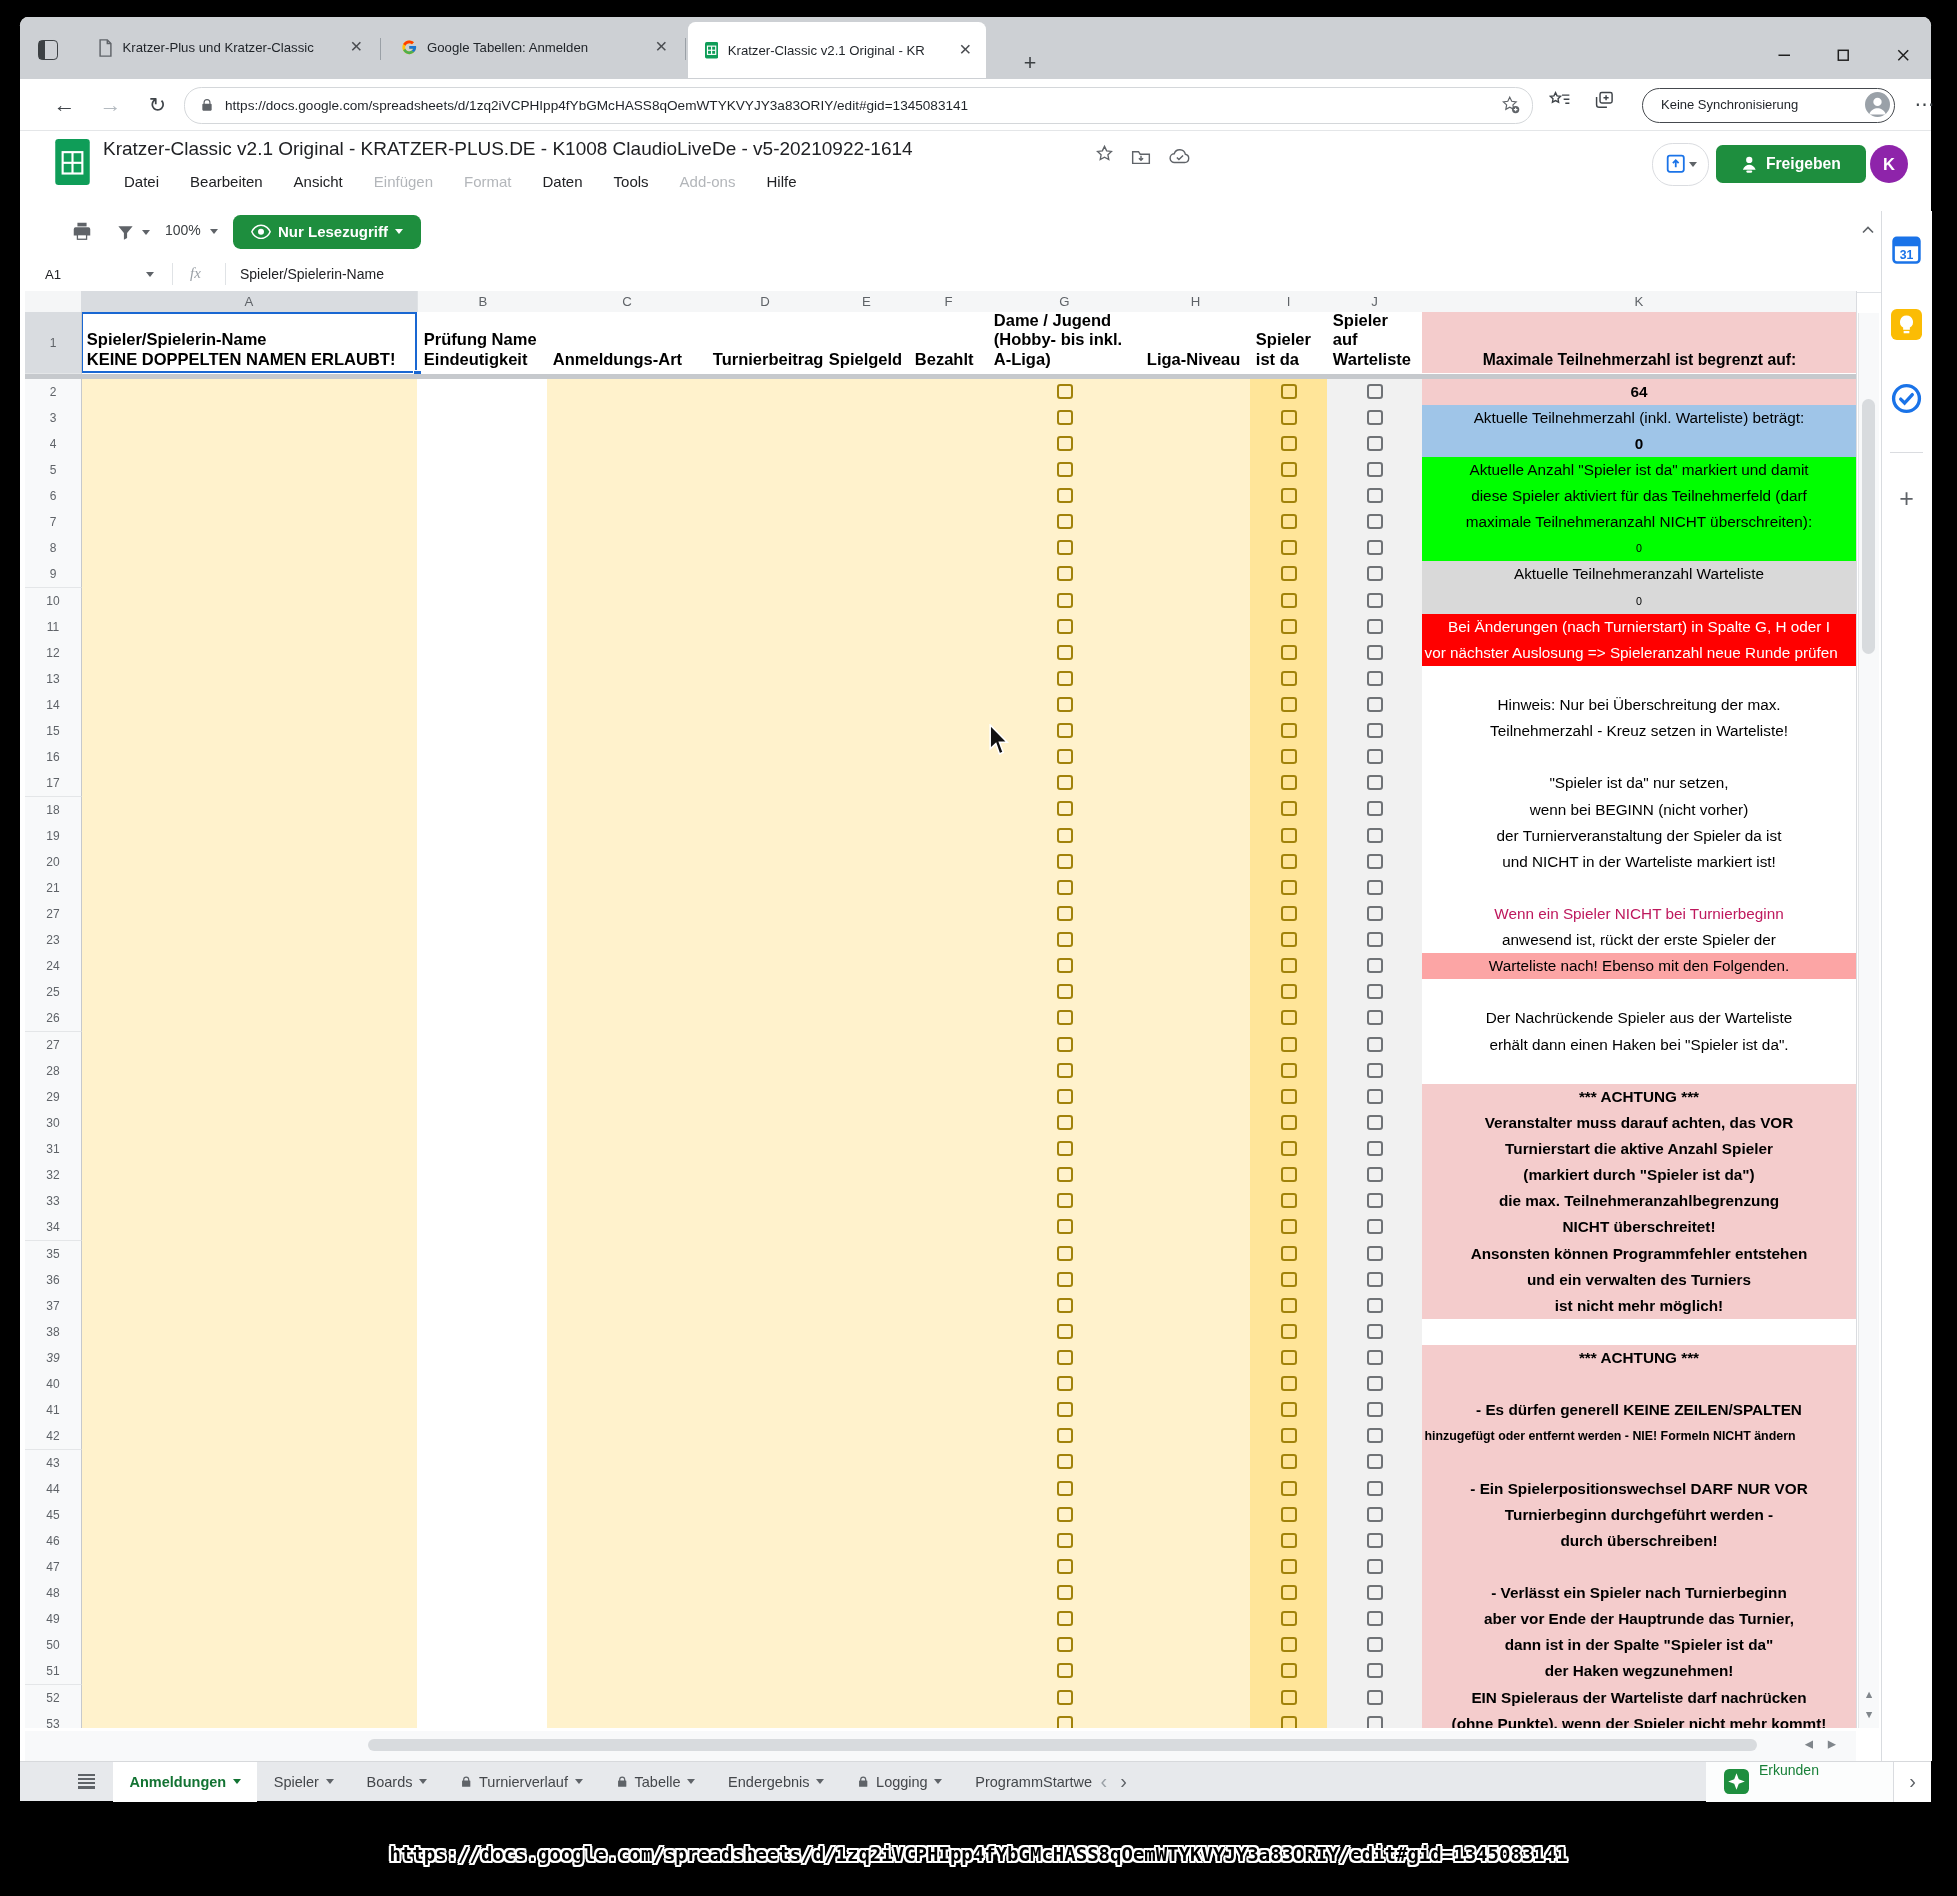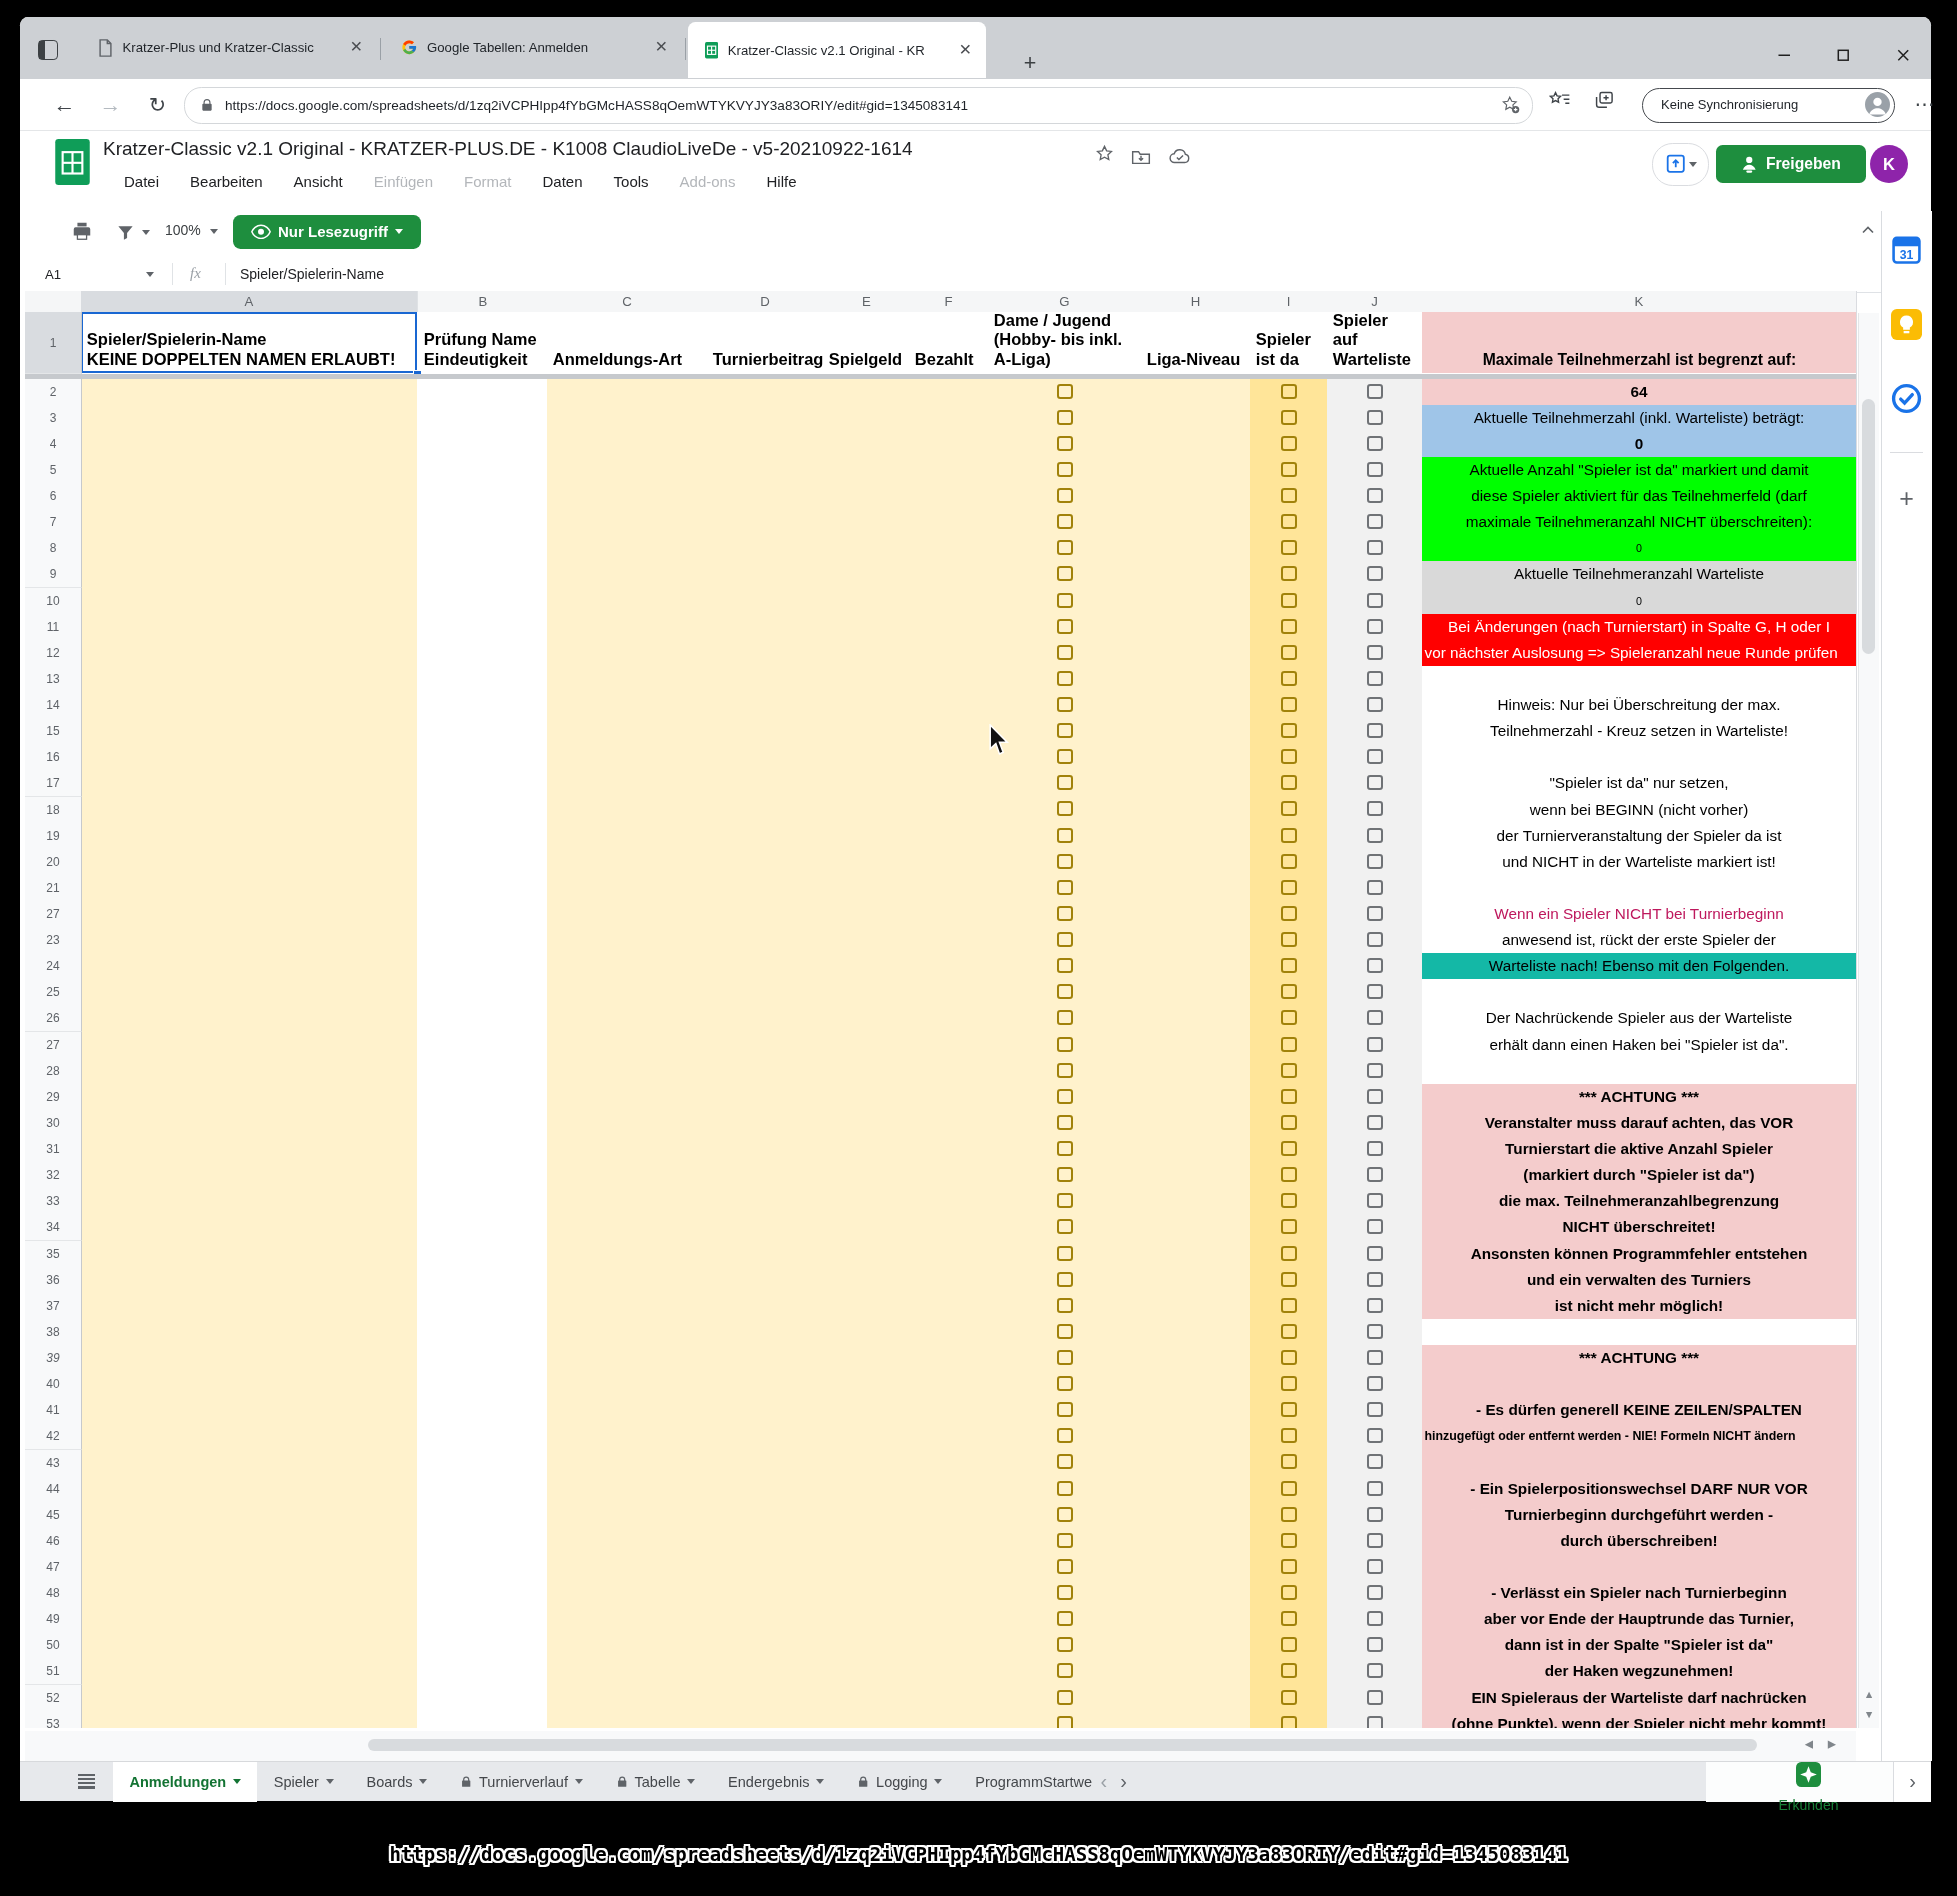--- a/index.html
+++ b/index.html
@@ -80,21 +80,21 @@
   #collapseic{position:absolute;left:1837px;top:203px;width:21.5px;height:21.5px;}
   
   #sheetbar{position:absolute;left:0;top:1744px;width:1911px;height:40px;background:#e7e9ec;border-top:0.8px solid #d7d9dc;box-sizing:border-box;}
   #allsheets{position:absolute;left:58px;top:12.4px;width:16.5px;height:15px;}
   #allsheets div{height:2.1px;background:#5f6368;margin-bottom:2.1px;}
   #sheettabs{position:absolute;left:93px;top:0;height:40px;display:flex;align-items:stretch;}
   .stab{display:flex;align-items:center;gap:6.6px;padding:0 16.5px;font-size:14.5px;color:#44474b;font-weight:500;white-space:nowrap;}
   .stab.active{background:#fff;color:#137333;font-weight:bold;}
   .stab.trunc{max-width:145px;overflow:hidden;padding-right:0;}
   .stabnav{display:flex;align-items:center;font-size:20px;color:#5f6368;padding:0 8.3px;}
-  #explorezone{position:absolute;left:1686px;top:0;width:187px;height:40px;background:#fcfdfd;display:flex;align-items:center;gap:10px;padding-left:18px;box-sizing:border-box;flex-direction:column;}
+  #explorezone{position:absolute;left:1686px;top:0;width:187px;height:40px;background:#fcfdfd;display:flex;gap:10px;padding-left:18px;box-sizing:border-box;}
   #explorelabel{font-size:14px;color:#188038;}
   #finalchev{position:absolute;left:1873px;top:0;width:38px;height:40px;background:#fff;border-left:0.8px solid #dadce0;box-sizing:border-box;text-align:center;line-height:38px;font-size:20px;color:#5f6368;}
   
   #overlayurl{position:absolute;left:0;top:1843px;width:1957px;text-align:center;
     font-family:"DejaVu Sans Mono",monospace;font-weight:bold;font-size:19px;color:#000;
     text-shadow:-1.7px -1.7px 0 #fff,1.7px -1.7px 0 #fff,-1.7px 1.7px 0 #fff,1.7px 1.7px 0 #fff,-2.1px 0 0 #fff,2.1px 0 0 #fff,0 -2.1px 0 #fff,0 2.1px 0 #fff;}
   #cursor{position:absolute;left:989px;top:724px;z-index:50;}
   .icon{display:inline-flex;align-items:center;justify-content:center;}
 </style>
 </head>
@@ -567,21 +567,21 @@
         <div class="krow" style="top: 401px; height: 27px; line-height: 26px; background: rgb(255, 255, 255); color: rgb(0, 0, 0);">Hinweis: Nur bei Überschreitung der max.</div>
         <div class="krow" style="top: 427px; height: 27px; line-height: 26px; background: rgb(255, 255, 255); color: rgb(0, 0, 0);">Teilnehmerzahl - Kreuz setzen in Warteliste!</div>
         <div class="krow" style="top: 453px; height: 27px; line-height: 26px; background: rgb(255, 255, 255); color: rgb(0, 0, 0);"></div>
         <div class="krow" style="top: 479px; height: 27px; line-height: 26px; background: rgb(255, 255, 255); color: rgb(0, 0, 0);">"Spieler ist da" nur setzen,</div>
         <div class="krow" style="top: 506px; height: 27px; line-height: 26px; background: rgb(255, 255, 255); color: rgb(0, 0, 0);">wenn bei BEGINN (nicht vorher)</div>
         <div class="krow" style="top: 532px; height: 27px; line-height: 26px; background: rgb(255, 255, 255); color: rgb(0, 0, 0);">der Turnierveranstaltung der Spieler da ist</div>
         <div class="krow" style="top: 558px; height: 27px; line-height: 26px; background: rgb(255, 255, 255); color: rgb(0, 0, 0);">und NICHT in der Warteliste markiert ist!</div>
         <div class="krow" style="top: 584px; height: 27px; line-height: 26px; background: rgb(255, 255, 255); color: rgb(0, 0, 0);"></div>
         <div class="krow" style="top: 610px; height: 27px; line-height: 26px; background: rgb(255, 255, 255); color: #be185d;">Wenn ein Spieler NICHT bei Turnierbeginn</div>
         <div class="krow" style="top: 636px; height: 27px; line-height: 26px; background: rgb(255, 255, 255); color: rgb(0, 0, 0);">anwesend ist, rückt der erste Spieler der</div>
-        <div class="krow" style="top: 662px; height: 27px; line-height: 26px; background: #14b8a6; color: rgb(0, 0, 0);">Warteliste nach! Ebenso mit den Folgenden.</div>
+        <div class="krow" style="top: 662px; height: 27px; line-height: 26px; background: #fca5a5; color: rgb(0, 0, 0);">Warteliste nach! Ebenso mit den Folgenden.</div>
         <div class="krow" style="top: 688px; height: 27px; line-height: 26px; background: rgb(255, 255, 255); color: rgb(0, 0, 0);"></div>
         <div class="krow" style="top: 714px; height: 27px; line-height: 26px; background: rgb(255, 255, 255); color: rgb(0, 0, 0);">Der Nachrückende Spieler aus der Warteliste</div>
         <div class="krow" style="top: 741px; height: 27px; line-height: 26px; background: rgb(255, 255, 255); color: rgb(0, 0, 0);">erhält dann einen Haken bei "Spieler ist da".</div>
         <div class="krow" style="top: 767px; height: 27px; line-height: 26px; background: rgb(255, 255, 255); color: rgb(0, 0, 0);"></div>
         <div class="krow bold" style="top: 793px; height: 27px; line-height: 26px; background: rgb(244, 204, 204); color: rgb(0, 0, 0);">*** ACHTUNG ***</div>
         <div class="krow bold" style="top: 819px; height: 27px; line-height: 26px; background: rgb(244, 204, 204); color: rgb(0, 0, 0);">Veranstalter muss darauf achten, das VOR</div>
         <div class="krow bold" style="top: 845px; height: 27px; line-height: 26px; background: rgb(244, 204, 204); color: rgb(0, 0, 0);">Turnierstart die aktive Anzahl Spieler</div>
         <div class="krow bold" style="top: 871px; height: 27px; line-height: 26px; background: rgb(244, 204, 204); color: rgb(0, 0, 0);">(markiert durch "Spieler ist da")</div>
         <div class="krow bold" style="top: 897px; height: 27px; line-height: 26px; background: rgb(244, 204, 204); color: rgb(0, 0, 0);">die max. Teilnehmeranzahlbegrenzung</div>
         <div class="krow bold" style="top: 923px; height: 27px; line-height: 26px; background: rgb(244, 204, 204); color: rgb(0, 0, 0);">NICHT überschreitet!</div>

